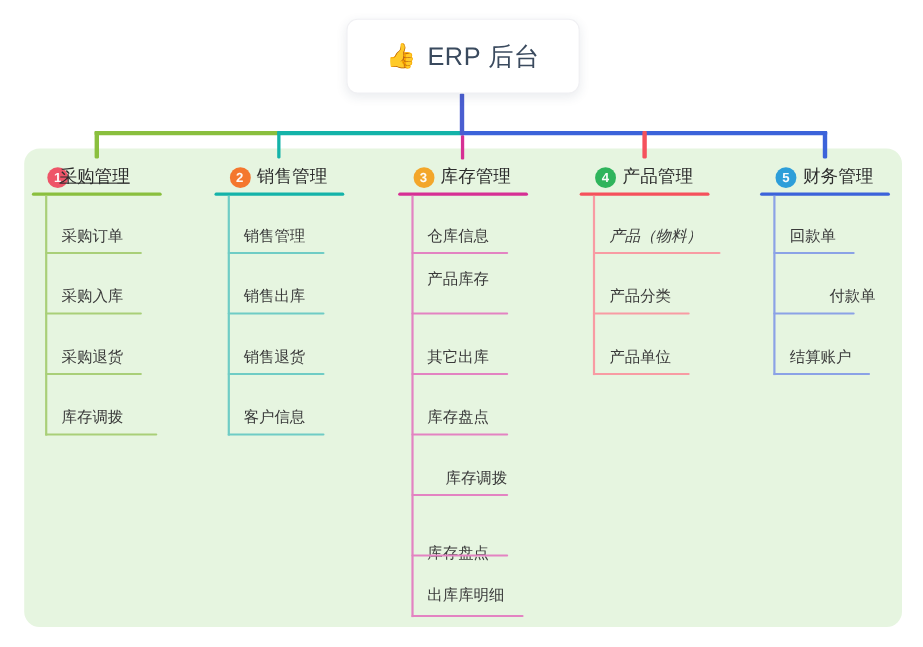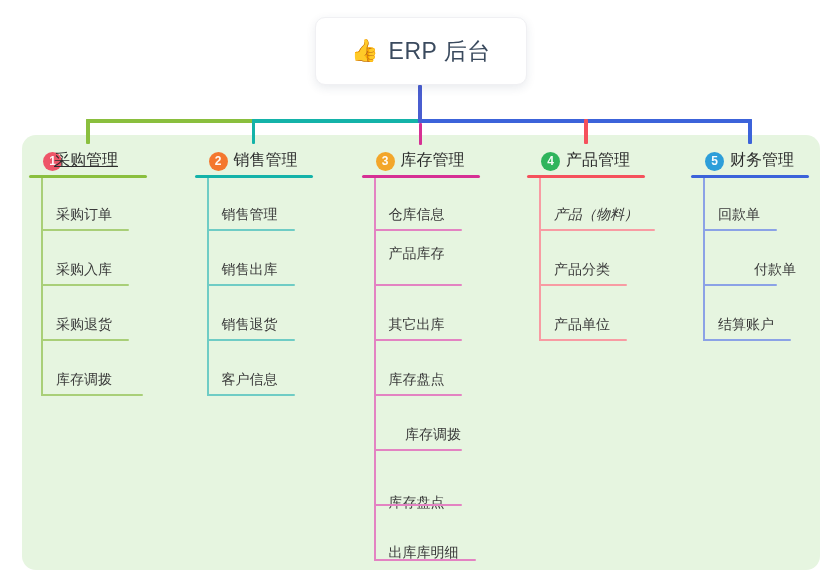--- a/index.html
+++ b/index.html
@@ -100,21 +100,21 @@
         <div class="child-label" style="left: 388.5px; top: 245px; font-family: Liberation Mono, monospace;">产品库存</div>
         <div class="child-underline" style="left: 373.5px; top: 284px; width: 88px; background: rgb(227, 131, 194);"></div>
         <div class="child-label" style="left: 388.5px; top: 316px;">其它出库</div>
         <div class="child-underline" style="left: 373.5px; top: 339px; width: 88px; background: rgb(227, 131, 194);"></div>
         <div class="child-label" style="left: 388.5px; top: 371px;">库存盘点</div>
         <div class="child-underline" style="left: 373.5px; top: 394px; width: 88px; background: rgb(227, 131, 194);"></div>
         <div class="child-label" style="left: 390px; top: 426px; margin-left: 15px;">库存调拨</div>
         <div class="child-underline" style="left: 373.5px; top: 449px; width: 88px; background: rgb(227, 131, 194);"></div>
         <div class="child-label" style="left: 388.5px; top: 466px; margin-top: 28px;">库存盘点</div>
         <div class="child-underline" style="left: 373.5px; top: 504px; width: 88px; background: rgb(227, 131, 194);"></div>
-        <div class="child-label" style="left: 388.5px; top: 544px;">出库库明细</div>
+        <div class="child-label" style="left: 388.5px; top: 532px;">出库库明细</div>
         <div class="child-underline" style="left: 373.5px; top: 559px; width: 102px; background: rgb(227, 131, 194);"></div>
       </div>
       <div class="abs">
         <div class="branch-underline" style="left: 527px; top: 175px; width: 118px; background: rgb(245, 81, 92);"></div>
         <div class="branch-badge" style="left: 541px; top: 151.5px; background: rgb(47, 180, 92);">4</div>
         <div class="branch-label" style="left: 566px; top: 150px;">产品管理</div>
         <div class="trunk" style="left: 539px; top: 178px; height: 163px; background: rgb(248, 155, 163);"></div>
         <div class="child-label" style="left: 554px; top: 206px; font-style: italic;">产品（物料）</div>
         <div class="child-underline" style="left: 539px; top: 229px; width: 116px; background: rgb(248, 155, 163);"></div>
         <div class="child-label" style="left: 554px; top: 261px;">产品分类</div>

